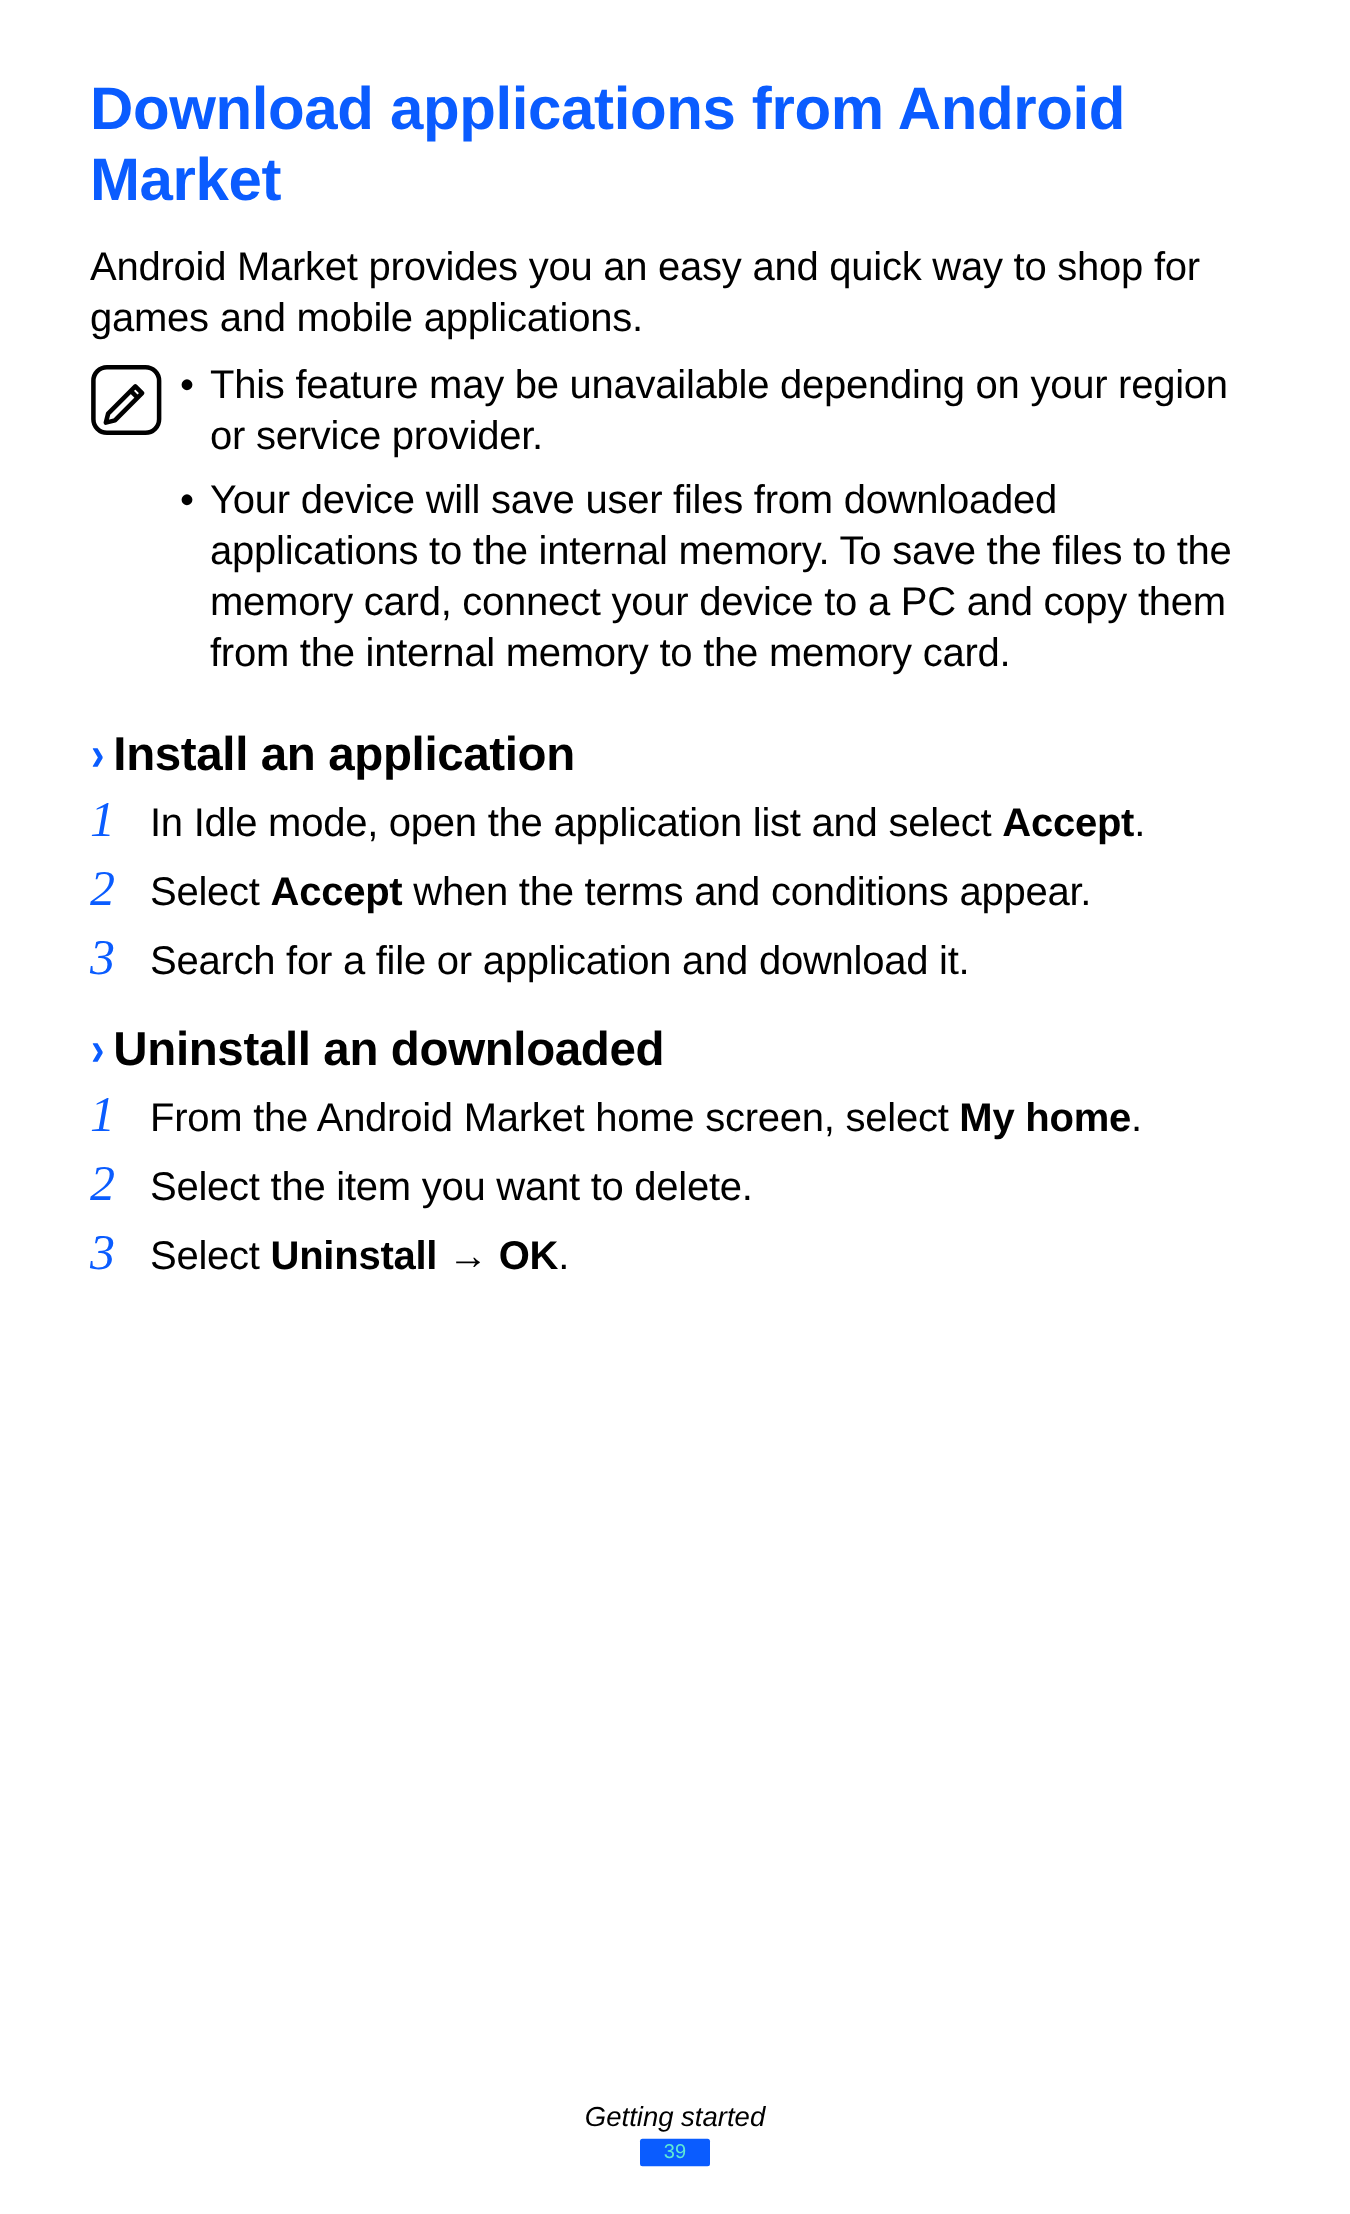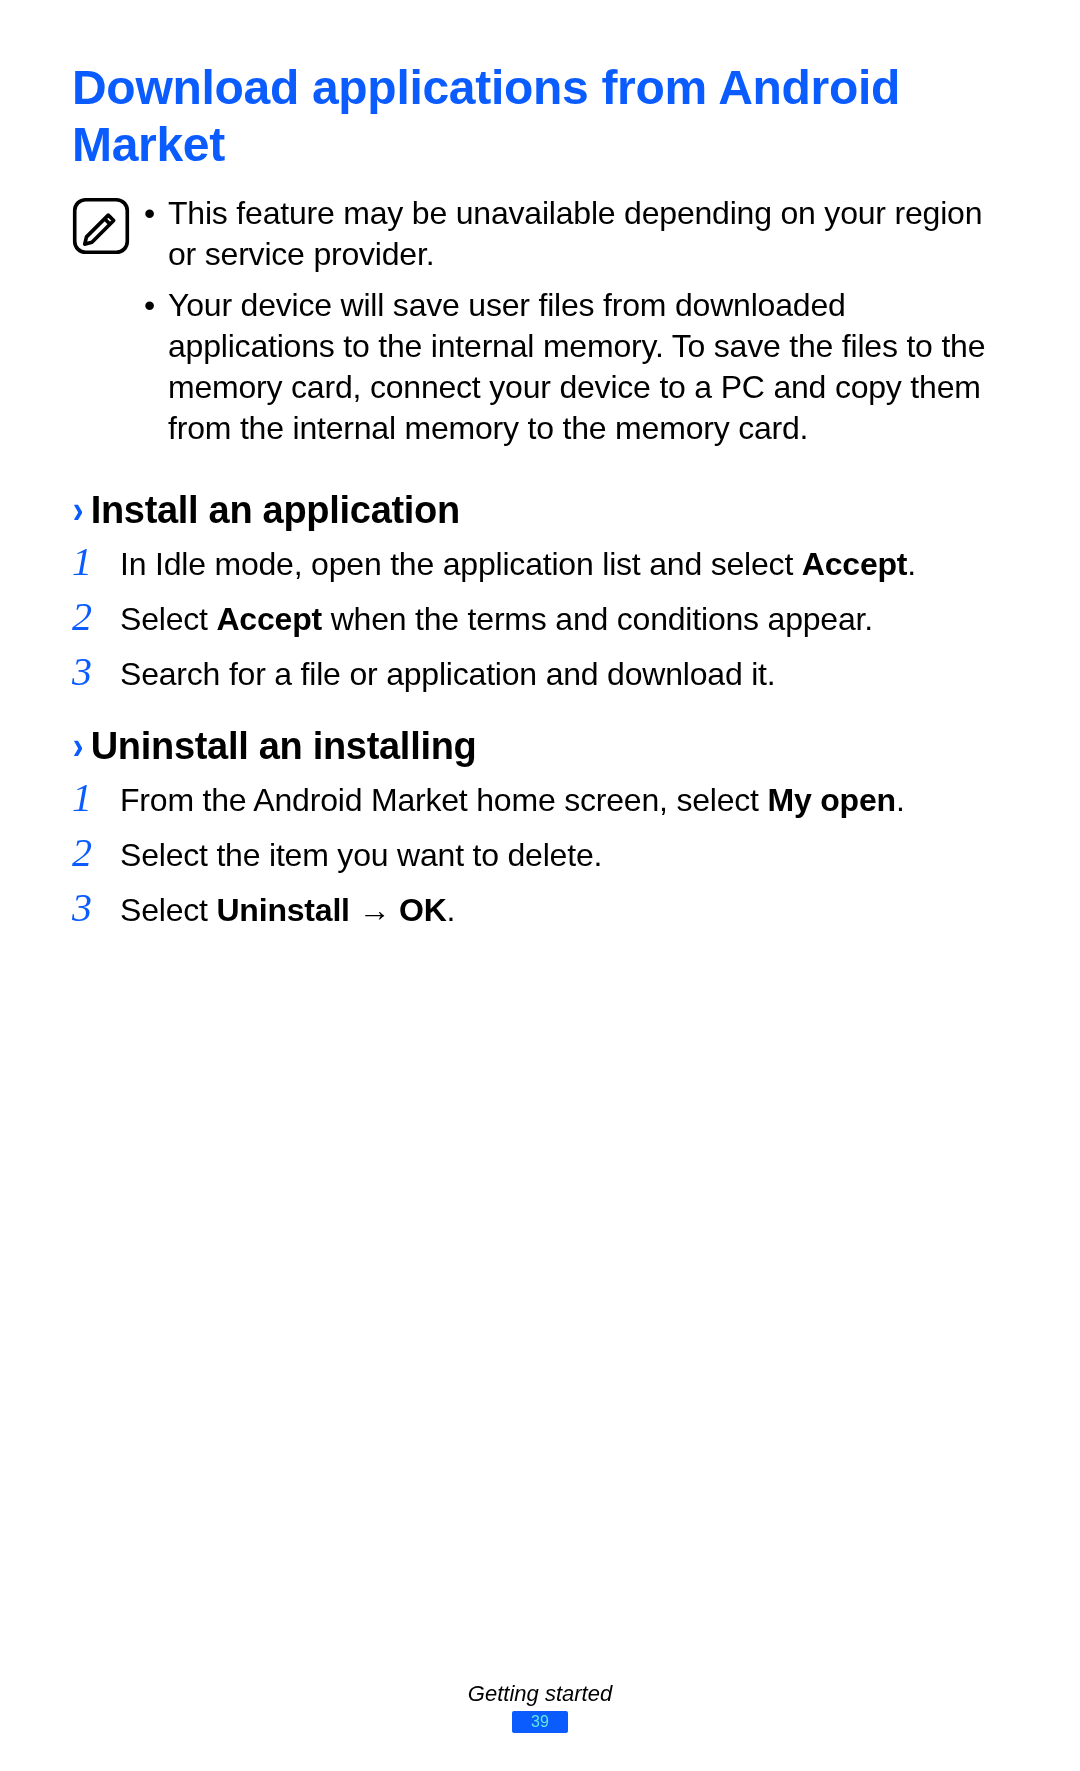--- a/index.html
+++ b/index.html
@@ -134,20 +134,21 @@
     border-radius: 2px;
   }
 </style>
 </head>
 <body>
 
 <div class="page">
 
   <h1 class="h1">Download applications from Android Market</h1>
 
+  <p class="body-text">Android Market provides you an easy and quick way to shop for games and mobile applications.</p>
 
   <div class="note-block">
     <span class="note-icon">
       <svg viewBox="0 0 64 64" width="58" height="58">
         <rect x="3" y="3" width="58" height="58" rx="12" ry="12" fill="none" stroke="#000" stroke-width="4"></rect>
         <path d="M16 44 L40 20 L46 26 L22 50 L14 52 Z" fill="none" stroke="#000" stroke-width="4" stroke-linejoin="round"></path>
         <line x1="36" y1="24" x2="42" y2="30" stroke="#000" stroke-width="4"></line>
       </svg>
     </span>
     <div class="note-list">
@@ -181,27 +182,27 @@
   </div>
   <div class="step-row">
     <span class="step-num">3</span>
     <span class="step-text">
       <span>Search for a file or application and download it.</span><span class="b"></span><span></span>
     </span>
   </div>
 
   <div class="section-head">
     <span class="chevron">›</span>
-    <span class="h2">Uninstall an installing</span>
+    <span class="h2">Uninstall an downloaded</span>
   </div>
 
   <div class="step-row">
     <span class="step-num">1</span>
     <span class="step-text">
-      <span>From the Android Market home screen, select </span><span class="b">My open</span><span>.</span>
+      <span>From the Android Market home screen, select </span><span class="b">My home</span><span>.</span>
     </span>
   </div>
   <div class="step-row">
     <span class="step-num">2</span>
     <span class="step-text">
       <span>Select the item you want to delete.</span><span class="b"></span><span></span>
     </span>
   </div>
   <div class="step-row">
     <span class="step-num">3</span>

